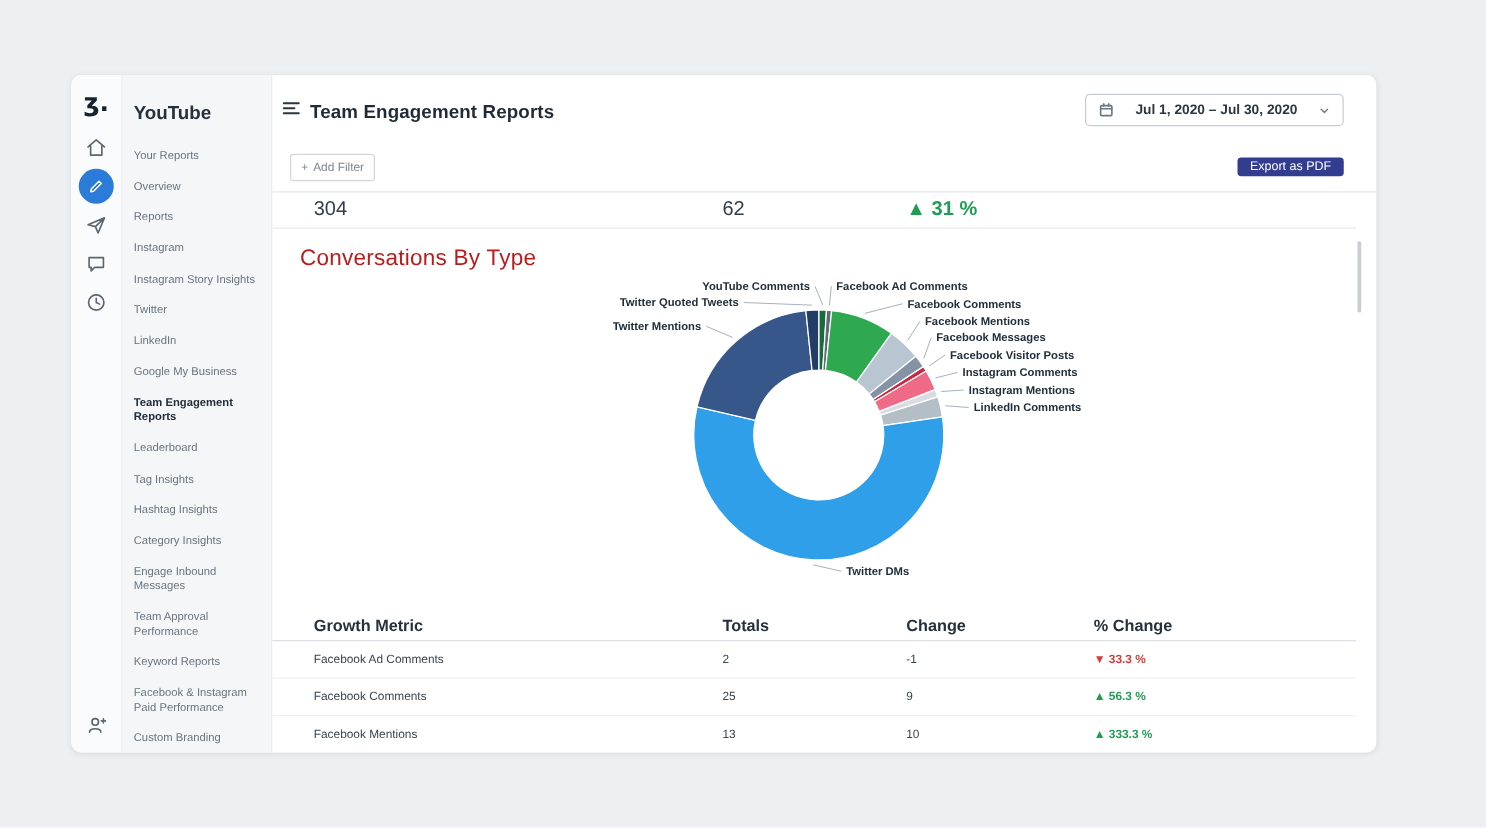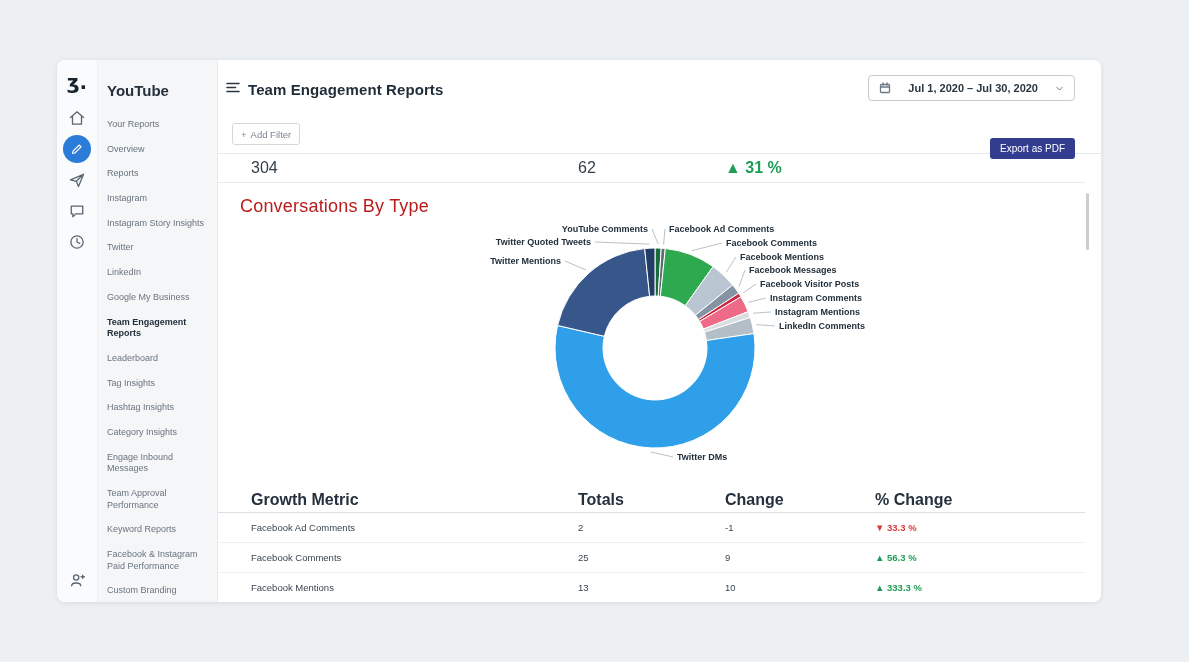--- a/index.html
+++ b/index.html
@@ -36,35 +36,35 @@
   .hdr-title{font-size:15px;font-weight:800;color:#1f2c38;letter-spacing:.1px}
   .menu-ic svg{stroke:#2a3640;stroke-width:1.6;stroke-linecap:round}
   .date-picker{position:absolute;top:15px;right:26px;height:24px;display:flex;align-items:center;gap:17px;
     padding:0 10px;border:1px solid #c6ccd2;border-radius:4px;background:#fff;cursor:pointer}
   .date-text{font-size:11px;font-weight:700;color:#2a3640}
   .date-picker svg{stroke:#6b7884;fill:none;stroke-width:1.3;stroke-linecap:round;stroke-linejoin:round}
   .toolbar{position:absolute;top:56px;left:0;right:0;height:37px;border-bottom:1px solid #e5e8eb}
   .add-filter{position:absolute;left:14px;top:7px;height:20px;display:flex;align-items:center;gap:4px;
     padding:0 8px;border:1px solid #d3d7db;border-radius:3px;background:#fff;
     font-size:9.5px;color:#7b8590;cursor:pointer}
-  .export-btn{position:absolute;right:26px;top:22px;height:21px;display:flex;align-items:center;
+  .export-btn{position:absolute;right:26px;top:10px;height:15px;display:flex;align-items:center;
     padding:0 10px;border:none;border-radius:3px;background:var(--export-button,#333d8f);
     color:#fff;font-size:10px;cursor:pointer;font-family:inherit}
   .grid-row{display:grid;grid-template-columns:327px 147px 150px 1fr;align-items:center;padding-left:33px}
   .summary-row{position:absolute;top:94px;left:0;right:16px;height:28px;border-bottom:1px solid #e8ebee}
   .summary-label{font-size:11px;color:#323f4b}
   .summary-num{font-size:16px;color:#323f4b}
   .trend-up{color:var(--positive,#1f9d55);font-weight:700}
   .trend-down{color:var(--negative,#d93b3b);font-weight:700}
   .section-title{position:absolute;top:136px;left:22px;font-size:18px;font-weight:400;color:#b91c1c;letter-spacing:.2px}
   .chart-svg{position:absolute;left:185px;top:158px}
   .chart-svg text{font-size:9px;font-weight:700;fill:#22303c}
   
   .table{position:absolute;top:428px;left:0;right:16px}
-  .t-head{height:24px;border-bottom:1px solid #dce0e4;font-size:16px;font-weight:700;color:#25313c}
+  .t-head{height:24px;border-bottom:1px solid #dce0e4;font-size:13px;font-weight:700;color:#25313c}
   .t-row{height:29px;border-bottom:1px solid #eef1f3;font-size:9.5px;color:#394551}
   .t-row .pct{font-size:9.5px}
   .scroll-thumb{position:absolute;right:12px;top:133px;width:3px;height:57px;background:#c9ced3;border-radius:2px;cursor:pointer}
 </style>
 </head>
 <body>
 
 <div class="window">
 
   <div class="rail">

